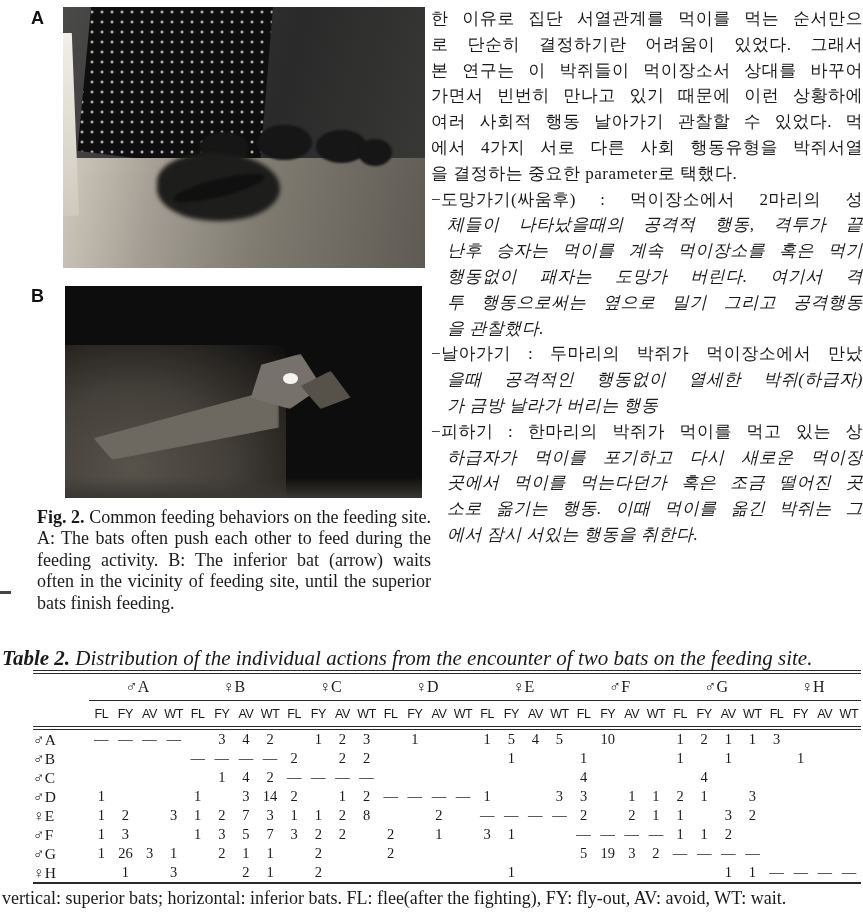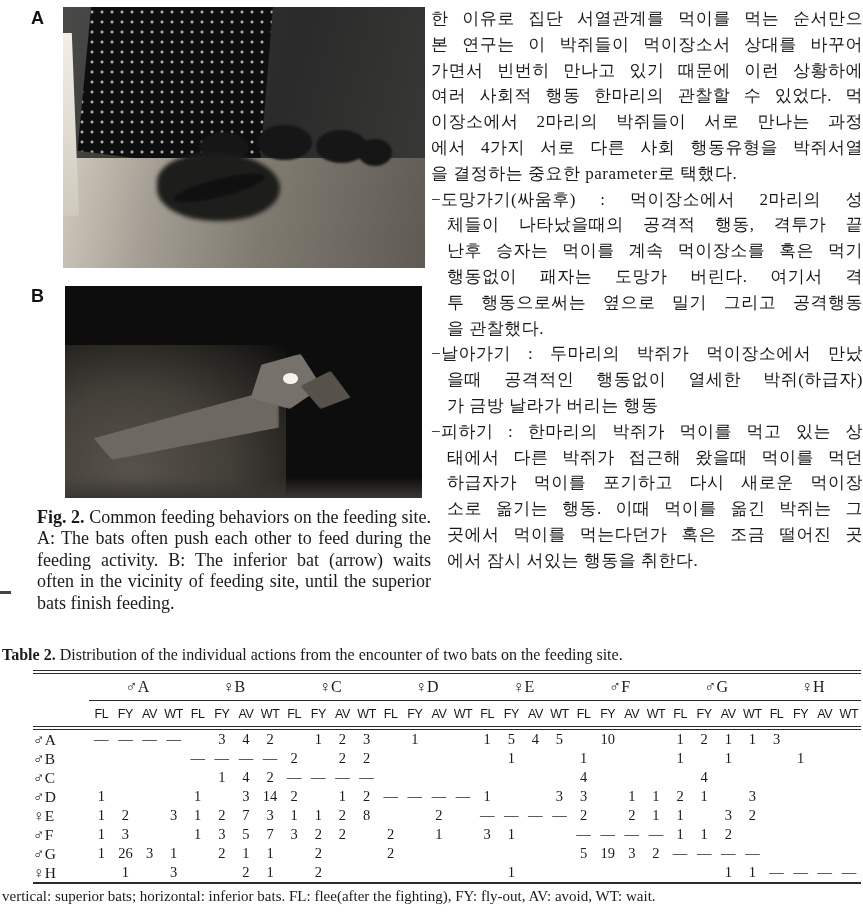--- a/index.html
+++ b/index.html
@@ -41,35 +41,35 @@
   
   .fig-caption{position:absolute;left:37px;top:507px;width:394px;font-size:18px;
                line-height:21.4px;text-align:justify;}
   .stray-dash{position:absolute;left:0px;top:591px;width:11px;height:3px;background:#444;}
   .bold{font-weight:bold;}
   
   .korean{position:absolute;left:431px;top:6px;width:432px;font-size:17px;}
   .kline{line-height:25.8px;letter-spacing:.5px;text-align:justify;text-align-last:justify;
          white-space:nowrap;}
   .kline.flush{text-align-last:left;}
-  .kline.ind{padding-left:16px;}
+  .kline.ind{padding-left:16px;font-style:italic;}
   
-  .tbl-title{position:absolute;left:2px;top:646px;width:820px;font-size:16px;}
+  .tbl-title{position:absolute;left:2px;top:646px;width:820px;font-size:21px;font-style:italic;}
   .btable-wrap{position:absolute;left:33px;top:670px;width:828px;}
   table.btable{border-collapse:collapse;table-layout:fixed;width:828px;
                border-top:4px double #2a2a2a;}
   table.btable td{padding:0;overflow:visible;white-space:nowrap;}
   td.lbl{width:56px;font-size:15.5px;padding-left:4px;}
   td.sym{text-align:center;font-size:16px;height:26px;border-bottom:1px solid #2a2a2a;}
   td.sub{text-align:center;font-family:"Liberation Sans",sans-serif;font-size:12.5px;
          height:25px;letter-spacing:-.4px;}
   tr.subrow td{border-bottom:4px double #2a2a2a;text-align:center;}
   td.num{text-align:center;font-size:14.5px;height:19px;}
   tr.lastrow td{border-bottom:2px solid #2a2a2a;}
-  .tbl-foot{position:absolute;left:2px;top:888px;width:860px;font-size:15px;}
+  .tbl-foot{position:absolute;left:2px;top:888px;width:860px;font-size:18px;}
 </style>
 </head>
 <body>
 
 <div class="page">
 
   <div class="photo-label" style="left:31px;top:8px;">A</div>
   <div class="photo photoA">
     <div class="pA-wall"></div>
     <div class="pA-peg"></div>
@@ -93,40 +93,39 @@
     <div class="pB-rock2"></div>
     <div class="pB-spot"></div>
     <div class="pB-bottom"></div>
   </div>
 
   <div class="fig-caption"><span class="bold">Fig. 2.</span><span> Common feeding behaviors on the feeding site. A: The bats often push each other to feed during the feeding activity. B: The inferior bat (arrow) waits often in the vicinity of feeding site, until the superior bats finish feeding.</span></div>
   <div class="stray-dash"></div>
 
   <div class="korean">
       <div class="kline">한 이유로 집단 서열관계를 먹이를 먹는 순서만으</div>
+      <div class="kline">로 단순히 결정하기란 어려움이 있었다. 그래서</div>
       <div class="kline">본 연구는 이 박쥐들이 먹이장소서 상대를 바꾸어</div>
       <div class="kline">가면서 빈번히 만나고 있기 때문에 이런 상황하에</div>
-      <div class="kline">여러 사회적 행동 한마리의 관찰할 수 있었다. 먹</div>
-      <div class="kline">이장소에서 2마리의 박쥐들이 서로 만나는 과정</div>
+      <div class="kline">여러 사회적 행동 날아가기 관찰할 수 있었다. 먹</div>
       <div class="kline">에서 4가지 서로 다른 사회 행동유형을 박쥐서열</div>
       <div class="kline flush">을 결정하는 중요한 parameter로 택했다.</div>
       <div class="kline">−도망가기(싸움후) : 먹이장소에서 2마리의 성</div>
       <div class="kline ind">체들이 나타났을때의 공격적 행동, 격투가 끝</div>
       <div class="kline ind">난후 승자는 먹이를 계속 먹이장소를 혹은 먹기</div>
       <div class="kline ind">행동없이 패자는 도망가 버린다. 여기서 격</div>
       <div class="kline ind">투 행동으로써는 옆으로 밀기 그리고 공격행동</div>
       <div class="kline ind flush">을 관찰했다.</div>
       <div class="kline">−날아가기 : 두마리의 박쥐가 먹이장소에서 만났</div>
       <div class="kline ind">을때 공격적인 행동없이 열세한 박쥐(하급자)</div>
       <div class="kline ind flush">가 금방 날라가 버리는 행동</div>
       <div class="kline">−피하기 : 한마리의 박쥐가 먹이를 먹고 있는 상</div>
-      <div class="kline ind">태에서 다른 박쥐가 접근해 왔을때 먹이를 먹던</div>
       <div class="kline ind">하급자가 먹이를 포기하고 다시 새로운 먹이장</div>
+      <div class="kline ind">곳에서 먹이를 먹는다던가 혹은 조금 떨어진 곳</div>
       <div class="kline ind">소로 옮기는 행동. 이때 먹이를 옮긴 박쥐는 그</div>
-      <div class="kline ind">곳에서 먹이를 먹는다던가 혹은 조금 떨어진 곳</div>
       <div class="kline ind flush">에서 잠시 서있는 행동을 취한다.</div>
     </div>
 
   <div class="tbl-title"><span class="bold">Table 2.</span><span> Distribution of the individual actions from the encounter of two bats on the feeding site.</span></div>
 
   <div class="btable-wrap">
     <table class="btable">
       <colgroup id="tbl-cols">
           <col style="width: 56px;">
           <col style="width: 24px;">

